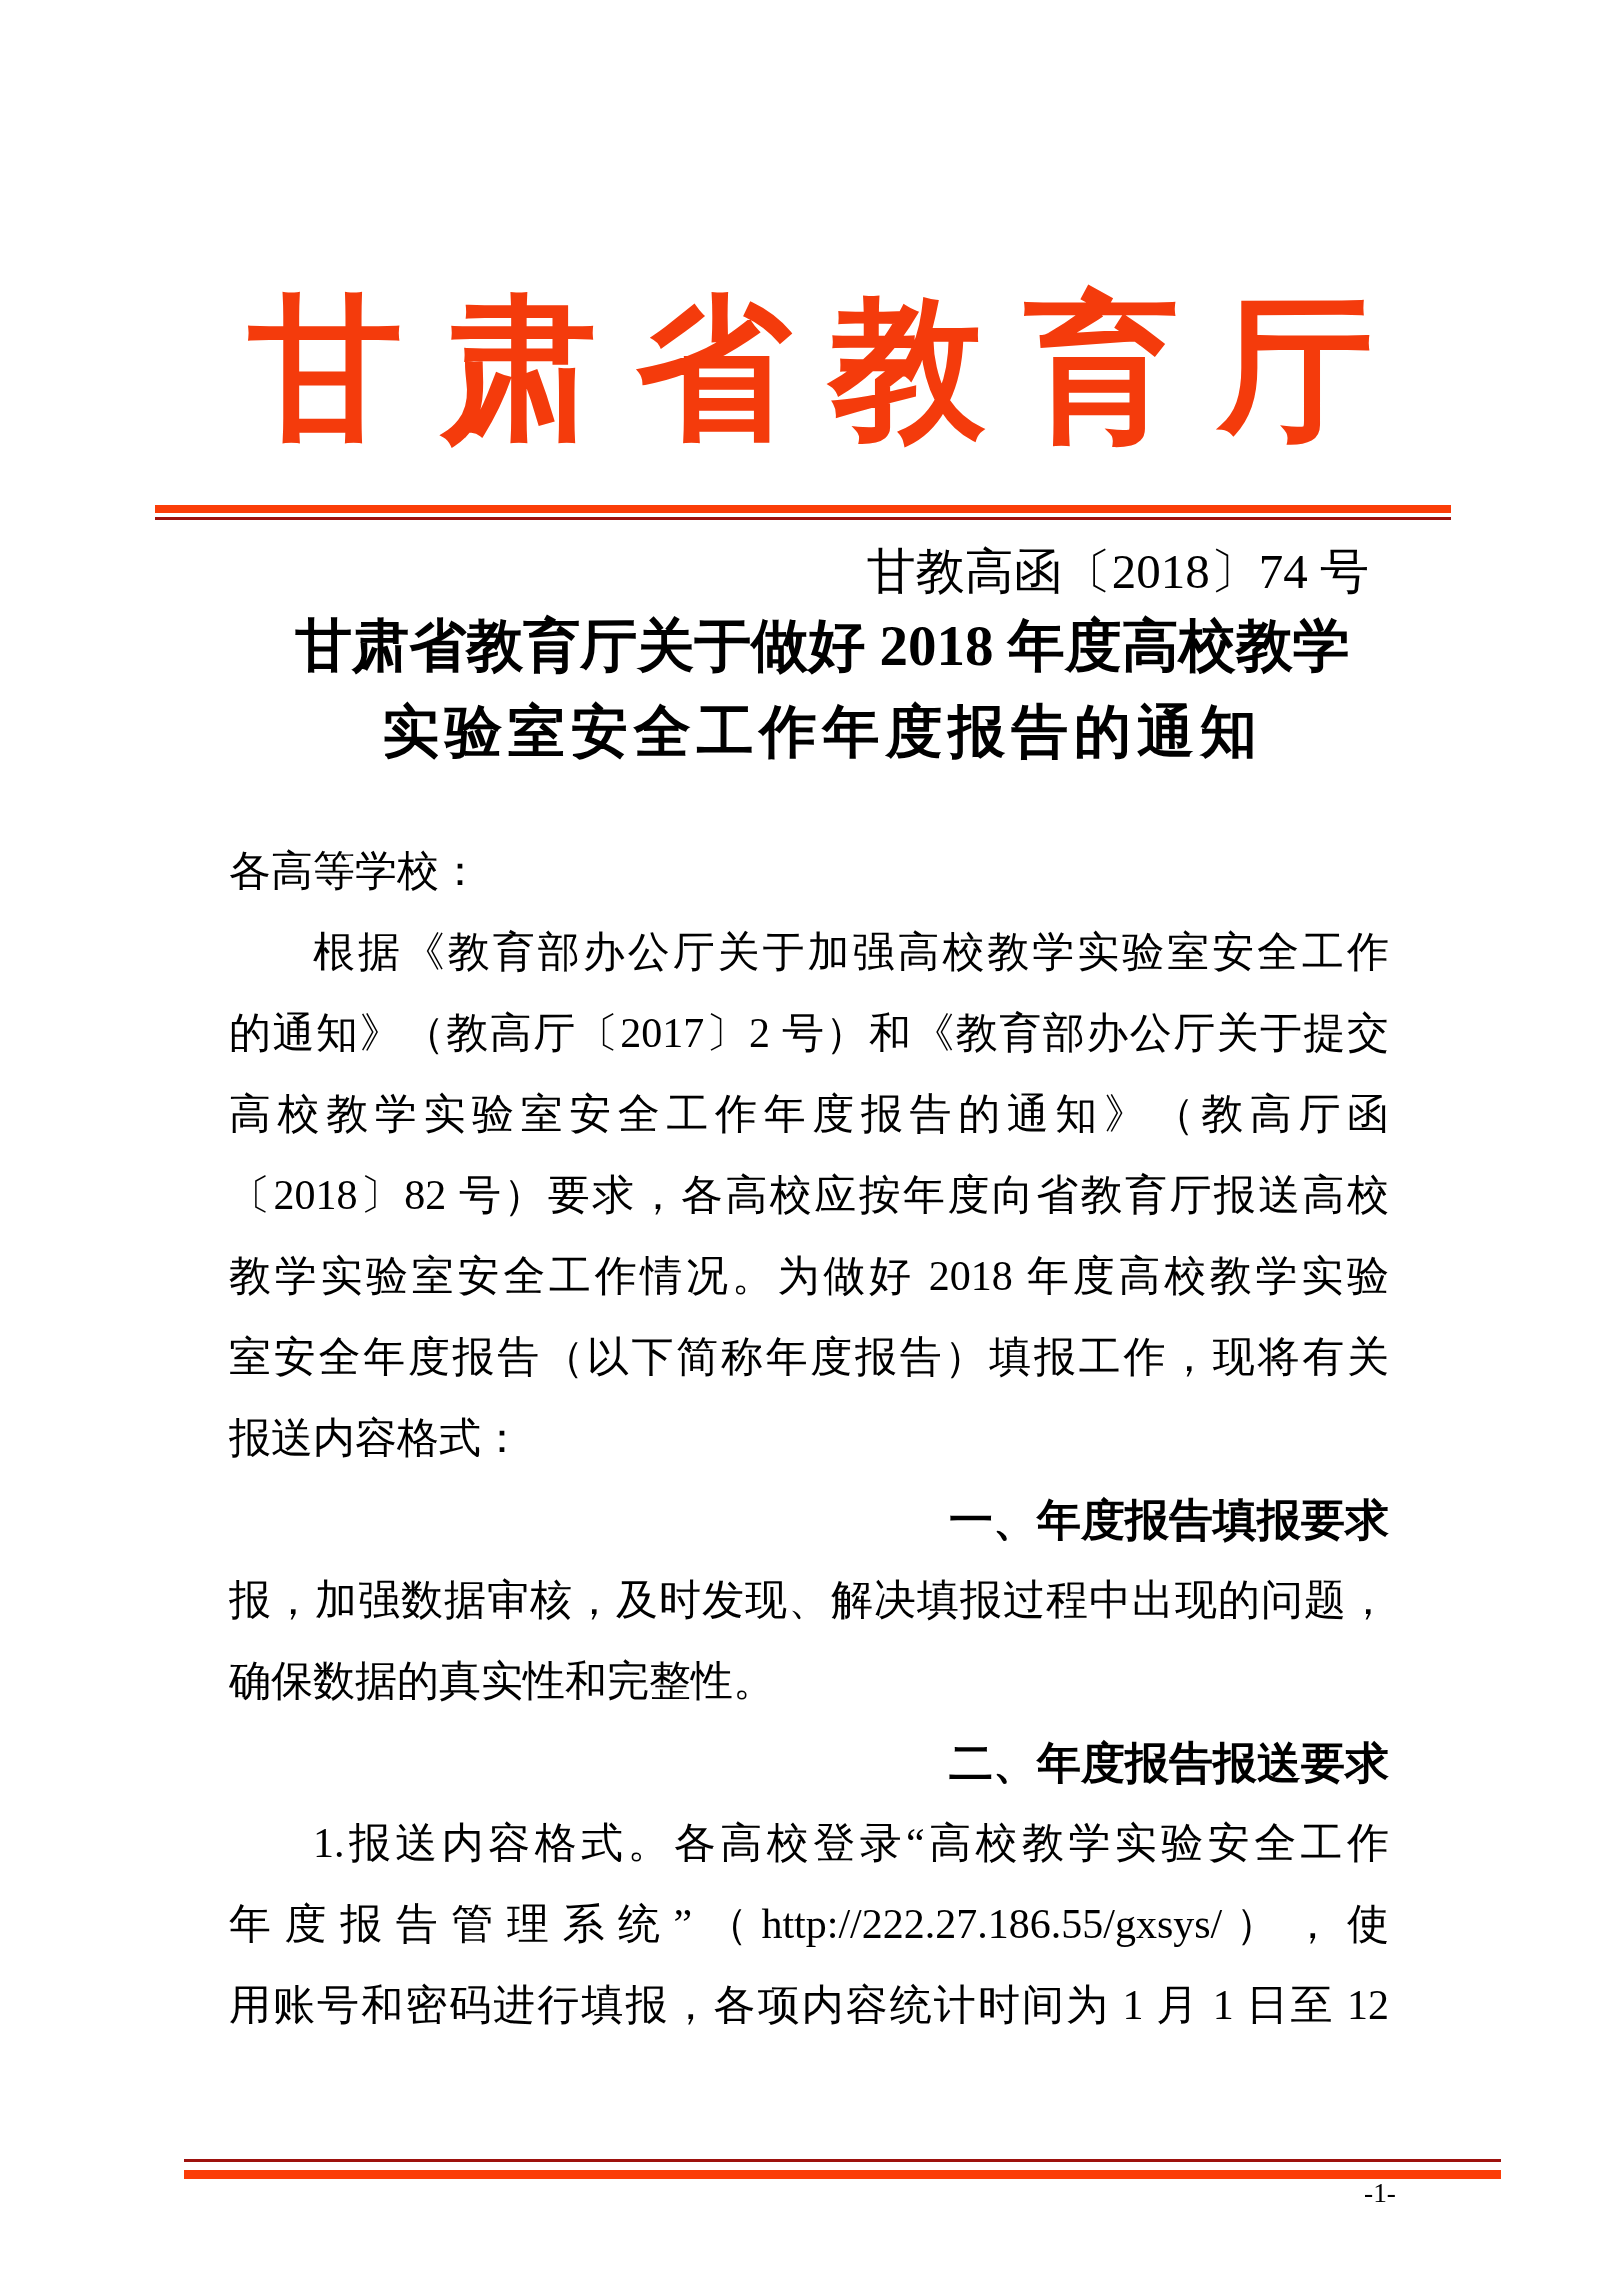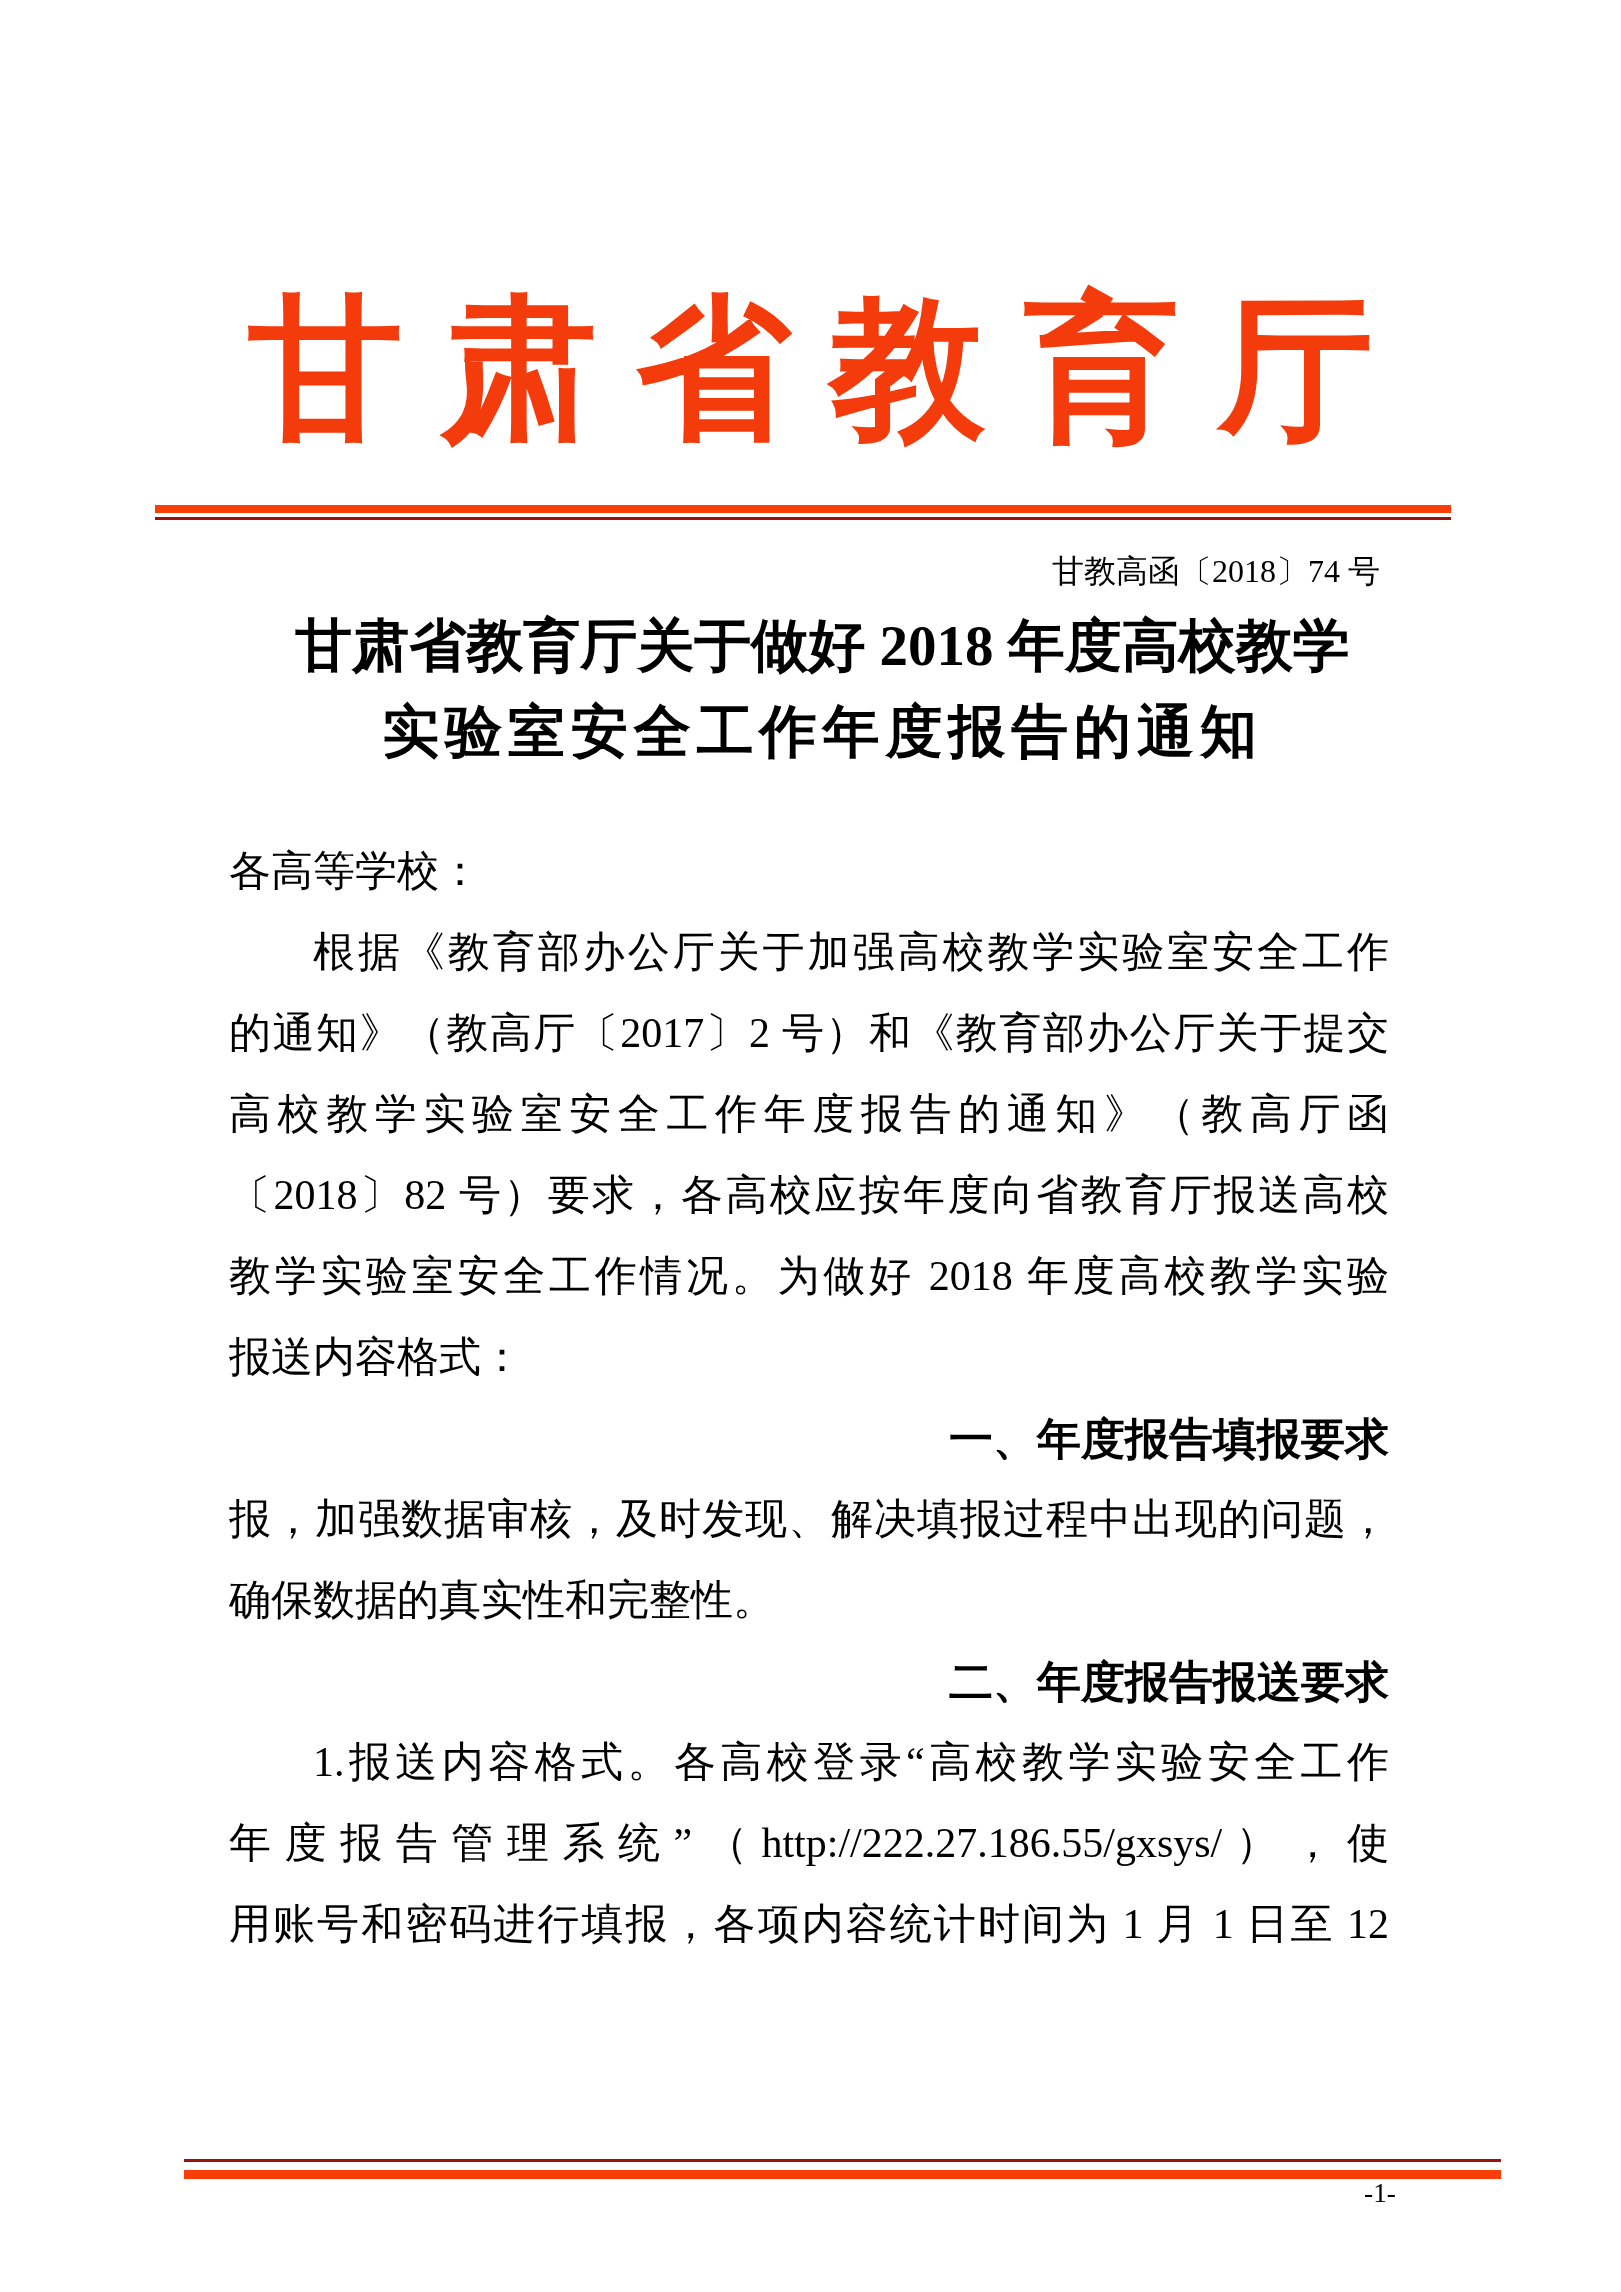--- a/index.html
+++ b/index.html
@@ -50,23 +50,23 @@
     left: 155px;
     width: 1296px;
     height: 2.9px;
     background: var(--rule-dark-red, #9e120e);
   }
 
   
   .doc-number {
     position: absolute;
     top: 502px;
-    right: 241px;
+    right: 252px;
     font-family: "Liberation Serif", serif;
-    font-size: 32px;
+    font-size: 49px;
     line-height: 51px;
     white-space: nowrap;
   }
 
   
   .doc-title {
     position: absolute;
     top: 559px;
     left: 12px;
     width: 100%;
@@ -155,20 +155,21 @@
     <div class="title-line-2">实验室安全工作年度报告的通知</div>
   </div>
 
   <div class="doc-body">
       <div class="body-line">各高等学校：</div>
       <div class="body-line indent fill">根据《教育部办公厅关于加强高校教学实验室安全工作</div>
       <div class="body-line fill">的通知》（教高厅〔2017〕2 号）和《教育部办公厅关于提交</div>
       <div class="body-line fill">高校教学实验室安全工作年度报告的通知》（教高厅函</div>
       <div class="body-line fill">〔2018〕82 号）要求，各高校应按年度向省教育厅报送高校</div>
       <div class="body-line fill">教学实验室安全工作情况。为做好 2018 年度高校教学实验</div>
+      <div class="body-line fill">室安全年度报告（以下简称年度报告）填报工作，现将有关</div>
       <div class="body-line">报送内容格式：</div>
       <div class="body-line heading indent">一、年度报告填报要求</div>
       <div class="body-line fill">报，加强数据审核，及时发现、解决填报过程中出现的问题，</div>
       <div class="body-line">确保数据的真实性和完整性。</div>
       <div class="body-line heading indent">二、年度报告报送要求</div>
       <div class="body-line indent fill">1.报送内容格式。各高校登录“高校教学实验安全工作</div>
       <div class="body-line fill">年度报告管理系统”（http://222.27.186.55/gxsys/），使</div>
       <div class="body-line fill">用账号和密码进行填报，各项内容统计时间为 1 月 1 日至 12</div>
     </div>
 

